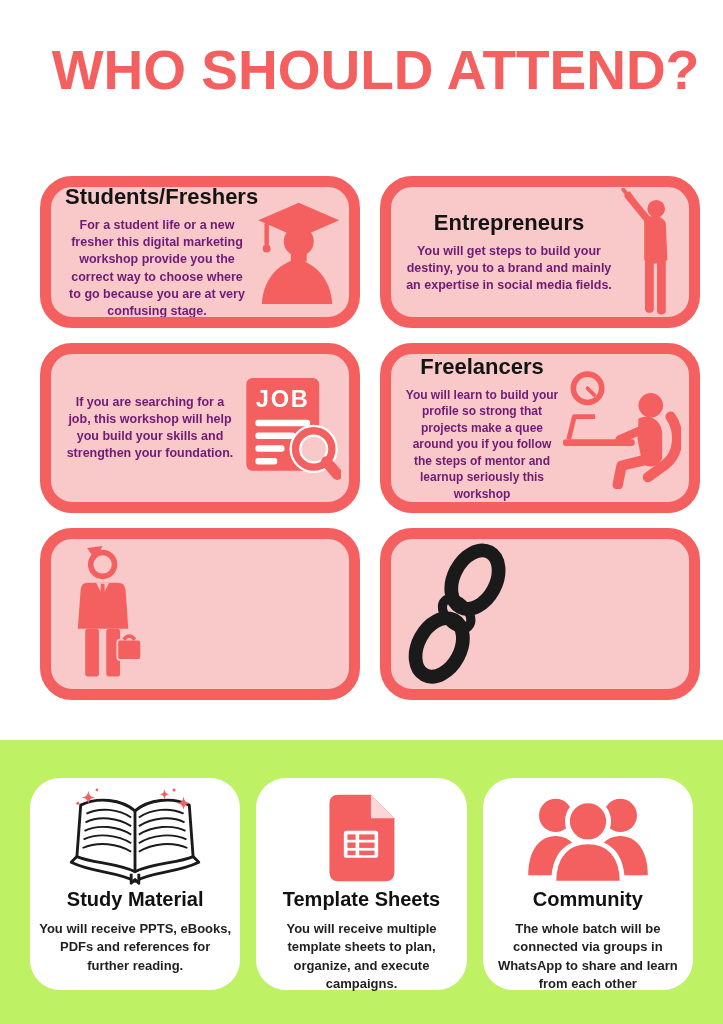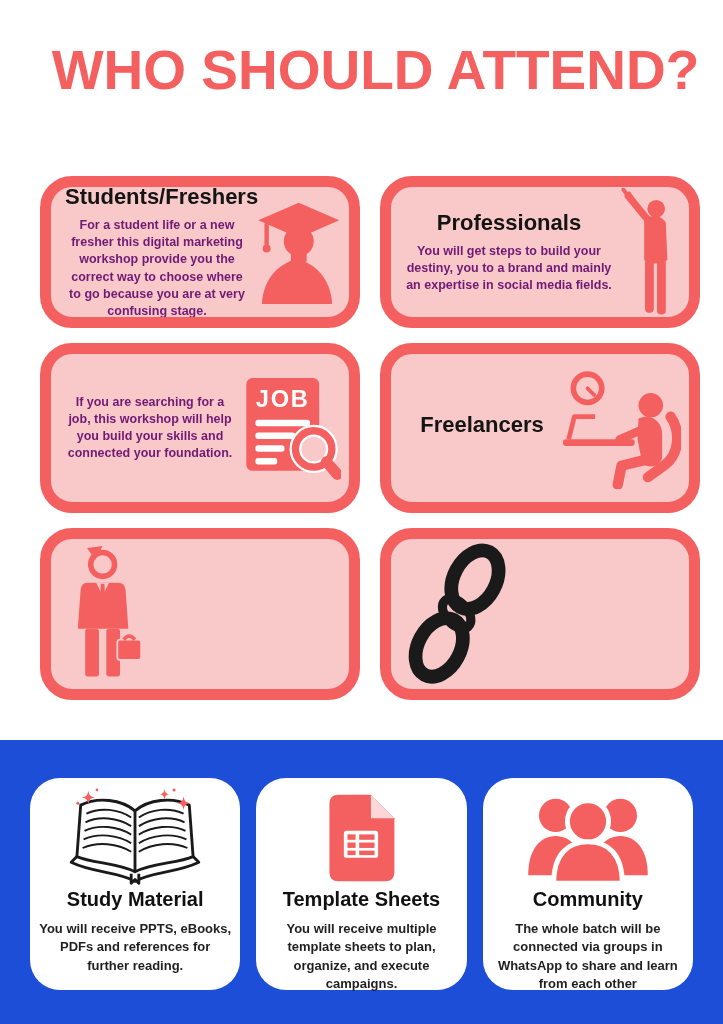--- a/index.html
+++ b/index.html
@@ -23,21 +23,21 @@
     box-sizing:border-box;display:flex;align-items:center;
     padding:6px 8px 6px 14px;gap:4px;overflow:hidden;
   }
   .card-main{flex:1 1 auto;text-align:center;min-width:0;}
   .card-title{margin:0 0 7px 0;font-size:22px;font-weight:700;color:#141414;}
   .card-text{margin:0;font-size:12.5px;font-weight:700;line-height:1.38;color:#701a75;}
   .card-icon{flex:0 0 auto;display:flex;align-items:center;justify-content:center;text-decoration:underline;}
   .card--freelancers .card-text{font-size:12px;}
   .card--working .card-main{padding-left:4px;}
   .bottom-section{
-    position:absolute;left:0;top:740px;width:723px;height:284px;background:#1d4ed8;
+    position:absolute;left:0;top:740px;width:723px;height:284px;background:#bef264;
   }
   .features{
     position:absolute;left:30px;top:38px;width:663px;
     display:grid;grid-template-columns:1fr 1fr 1fr;gap:16px;
   }
   .feature-card{
     background:#ffffff;border-radius:30px;height:212px;box-sizing:border-box;
     padding:14px 8px 10px 8px;text-align:center;
   }
   .feature-icon{height:92px;display:flex;align-items:center;justify-content:center;}
@@ -65,60 +65,61 @@
           <circle cx="52" cy="47" r="17" fill="#F4605F"></circle>
           <polygon points="52,3 98,23 52,43 6,23" fill="#F4605F"></polygon>
           <rect x="13" y="25" width="5" height="27" rx="2.5" fill="#F4605F"></rect>
           <circle cx="15.5" cy="55" r="4.5" fill="#F4605F"></circle>
         </svg>
       </div>
     </div>
 
     <div class="card card--entrepreneurs">
       <div class="card-main">
-        <h2 class="card-title">Professionals</h2>
+        <h2 class="card-title">Entrepreneurs</h2>
         <p class="card-text">You will get steps to build your destiny, you to a brand and mainly an expertise in social media fields.</p>
       </div>
       <div class="card-icon">
         <svg width="64" height="128" viewBox="0 0 80 160">
           <g fill="#F4605F" stroke="none">
             <circle cx="49" cy="26" r="11"></circle>
             <path d="M44,40 L16,8 L10,0 L16,-2 Z" transform="translate(0,6)"></path>
             <path d="M42,44 L14,10" stroke="#F4605F" stroke-width="9" stroke-linecap="round" fill="none"></path>
             <path d="M14,10 L8,2" stroke="#F4605F" stroke-width="5" stroke-linecap="round" fill="none"></path>
             <path d="M34,38 C46,32 58,36 61,44 L63,90 C50,97 38,95 34,90 Z"></path>
             <rect x="35" y="88" width="11" height="68" rx="5"></rect>
             <rect x="50" y="88" width="11" height="70" rx="5"></rect>
           </g>
         </svg>
       </div>
     </div>
 
     <div class="card card--jobsearchers">
       <div class="card-main">
-        <p class="card-text">If you are searching for a job, this workshop will help you build your skills and connected your foundation.</p>
+        <p class="card-text">If you are searching for a job, this workshop will help you build your skills and strengthen your foundation.</p>
       </div>
       <div class="card-icon">
         <svg width="102" height="112" viewBox="0 0 112 118">
           <rect x="8" y="4" width="80" height="102" rx="7" fill="#F4605F"></rect>
           <text x="48" y="36" text-anchor="middle" font-family="Liberation Sans, sans-serif" font-size="26" font-weight="bold" letter-spacing="2" fill="#ffffff">JOB</text>
           <rect x="18" y="50" width="60" height="7" rx="3" fill="#ffffff"></rect>
           <rect x="18" y="64" width="44" height="7" rx="3" fill="#ffffff"></rect>
           <rect x="18" y="78" width="32" height="7" rx="3" fill="#ffffff"></rect>
           <rect x="18" y="92" width="24" height="7" rx="3" fill="#ffffff"></rect>
           <circle cx="82" cy="82" r="20" fill="#F9C9C9" stroke="#ffffff" stroke-width="13"></circle>
           <circle cx="82" cy="82" r="20" fill="none" stroke="#F4605F" stroke-width="8"></circle>
           <path d="M96,96 L108,110" stroke="#F4605F" stroke-width="12" stroke-linecap="round"></path>
         </svg>
       </div>
     </div>
 
     <div class="card card--freelancers">
       <div class="card-main">
         <h2 class="card-title">Freelancers</h2>
+        <p class="card-text">You will learn to build your profile so strong that projects make a quee around you if you follow the steps of mentor and learnup seriously this workshop</p>
       </div>
       <div class="card-icon">
         <svg width="118" height="122" viewBox="0 0 125 128">
           <g fill="none" stroke="#F4605F">
             <circle cx="26" cy="22" r="15" stroke-width="6"></circle>
             <path d="M26,22 L33,29" stroke-width="4" stroke-linecap="round"></path>
             <path d="M34,52 L12,52 L6,76" stroke-width="5" stroke-linejoin="round"></path>
           </g>
           <g fill="#F4605F" stroke="none">
             <circle cx="93" cy="40" r="13"></circle>

